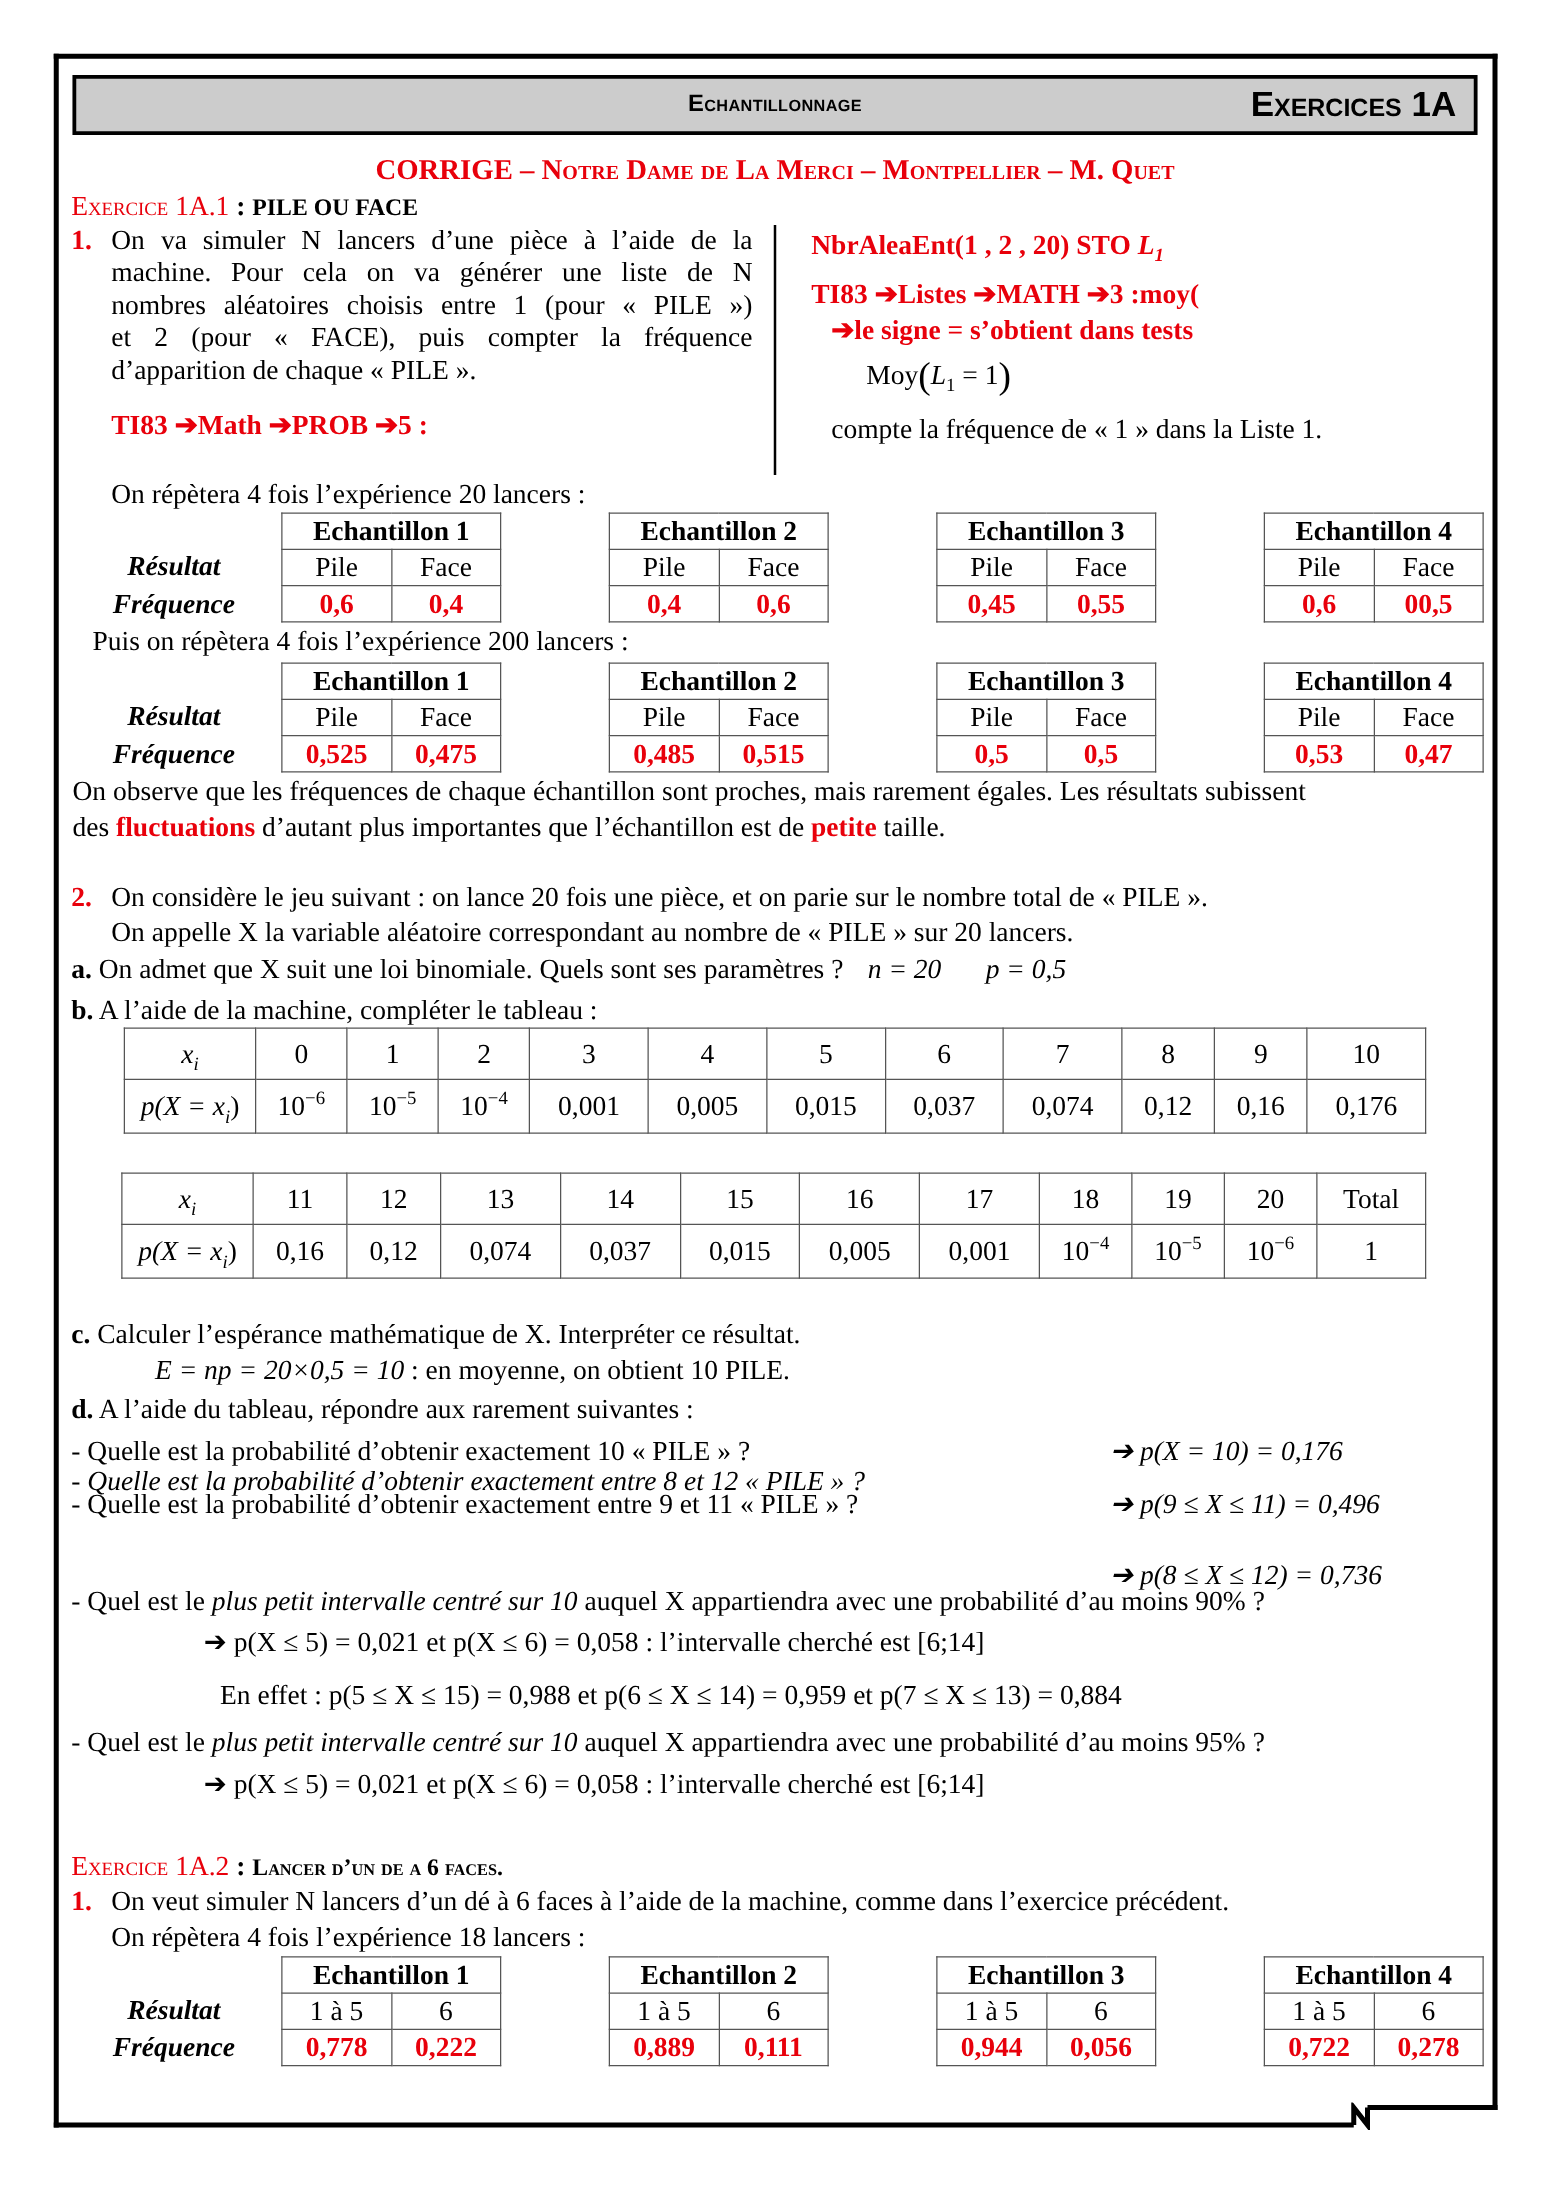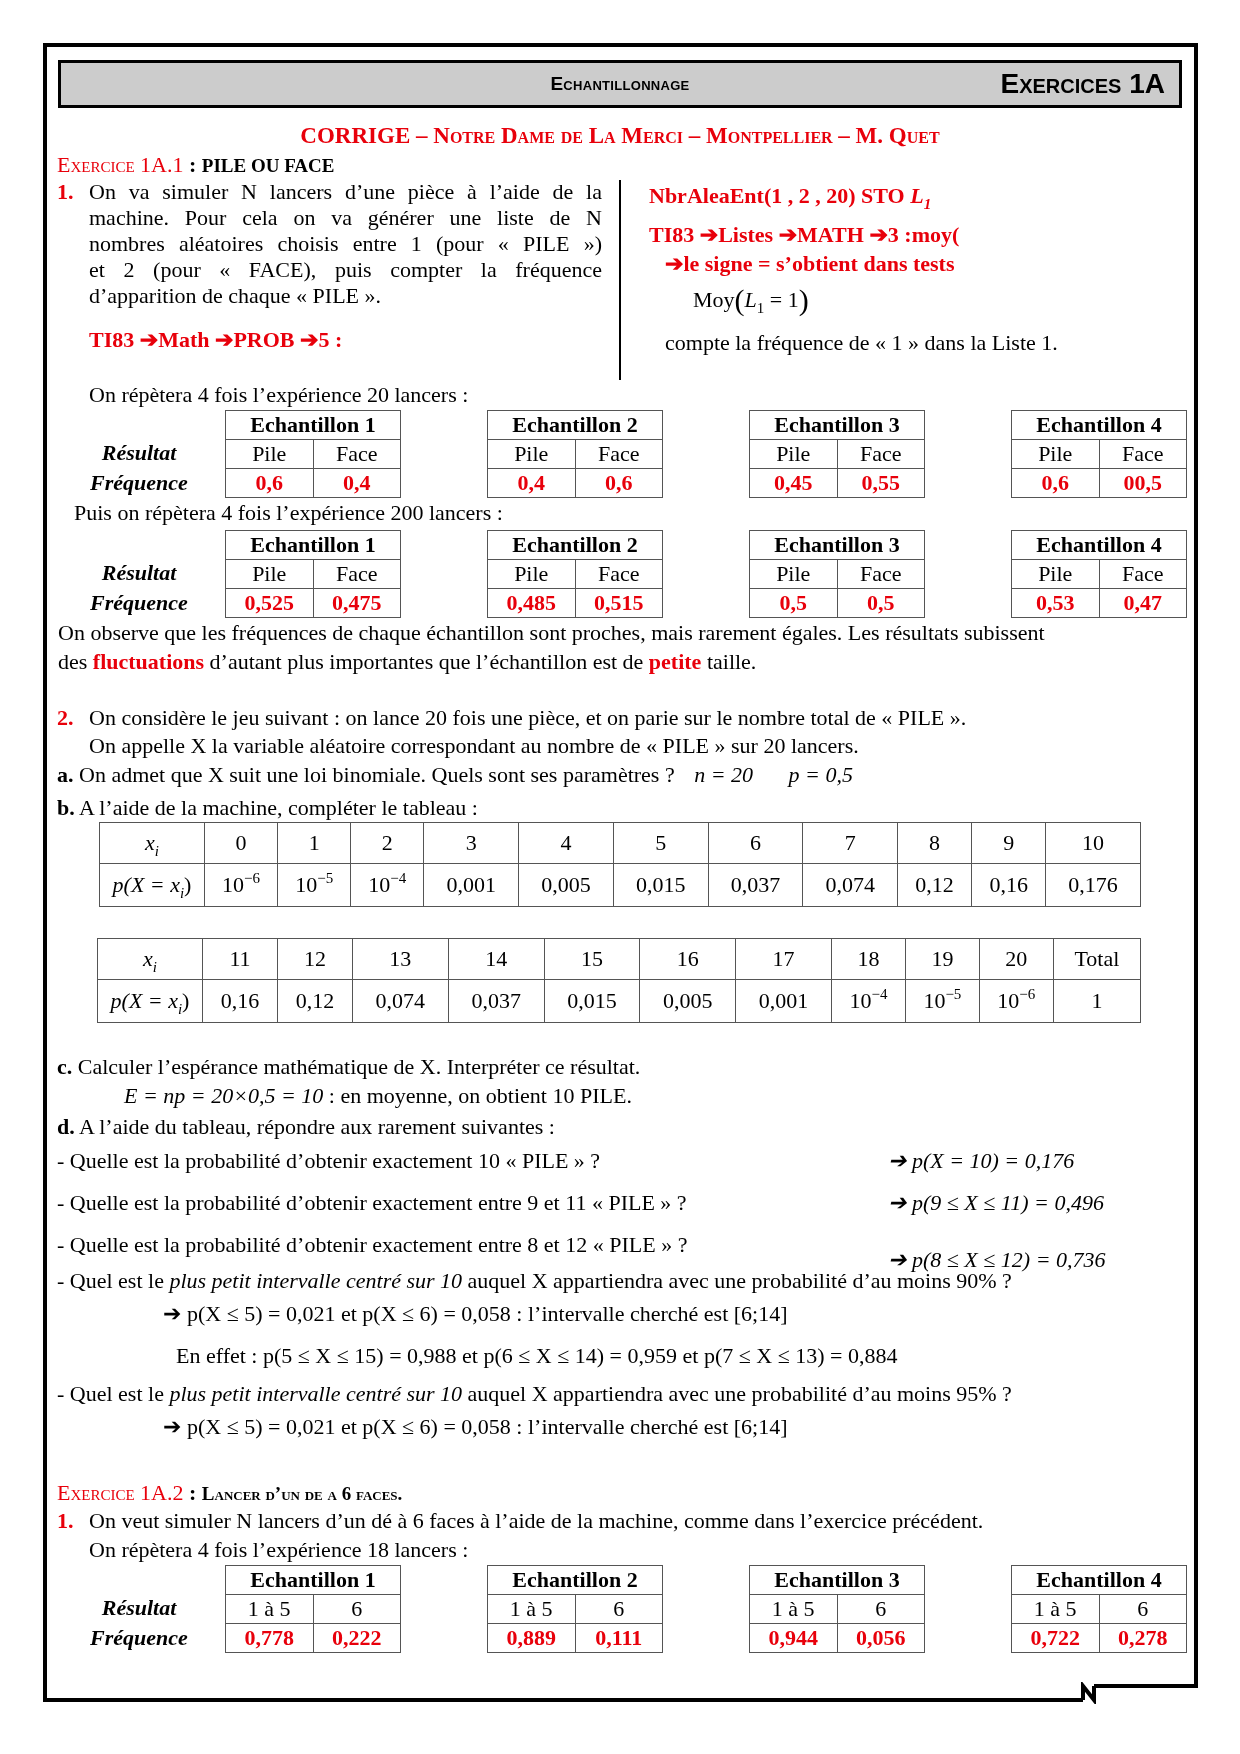--- a/index.html
+++ b/index.html
@@ -311,21 +311,21 @@
   <span class="it">E = np = 20×0,5 = 10</span><span> : en moyenne, on obtient 10 PILE.</span>
 </div>
 
 <div class="abs t" style="left:57px; top:1114px;">
   <b>d.</b> <span>A l’aide du tableau, répondre aux rarement suivantes :</span>
 </div>
 <div class="abs t" style="left:57px; top:1148px;">- Quelle est la probabilité d’obtenir exactement 10 « PILE » ?</div>
 <div class="abs t it" style="left:888px; top:1148px;">➔ p(X = 10) = 0,176</div>
 <div class="abs t" style="left:57px; top:1190px;">- Quelle est la probabilité d’obtenir exactement entre 9 et 11 « PILE » ?</div>
 <div class="abs t it" style="left:888px; top:1190px;">➔ p(9 ≤ X ≤ 11) = 0,496</div>
-<div class="abs t" style="left:57px; top:1232px;">- Quelle est la probabilité d’obtenir exactement entre 8 et 12 « PILE » ?</div>
+<div class="abs t" style="left:57px; top:1172px;font-style:italic;">- Quelle est la probabilité d’obtenir exactement entre 8 et 12 « PILE » ?</div>
 <div class="abs t it" style="left:888px; top:1247px;">➔ p(8 ≤ X ≤ 12) = 0,736</div>
 
 <div class="abs t" style="left:57px; top:1268px;">
   <span>- Quel est le </span><span class="it">plus petit intervalle centré sur 10</span><span> auquel X appartiendra avec une probabilité d’au moins 90% ?</span>
 </div>
 <div class="abs t" style="left:163px; top:1301px;">➔ p(X ≤ 5) = 0,021  et  p(X ≤ 6) = 0,058  : l’intervalle cherché est [6;14]</div>
 <div class="abs t" style="left:176px; top:1343px;">En effet :  p(5 ≤ X ≤ 15) = 0,988  et  p(6 ≤ X ≤ 14) = 0,959  et  p(7 ≤ X ≤ 13) = 0,884</div>
 
 <div class="abs t" style="left:57px; top:1381px;">
   <span>- Quel est le </span><span class="it">plus petit intervalle centré sur 10</span><span> auquel X appartiendra avec une probabilité d’au moins 95% ?</span>

